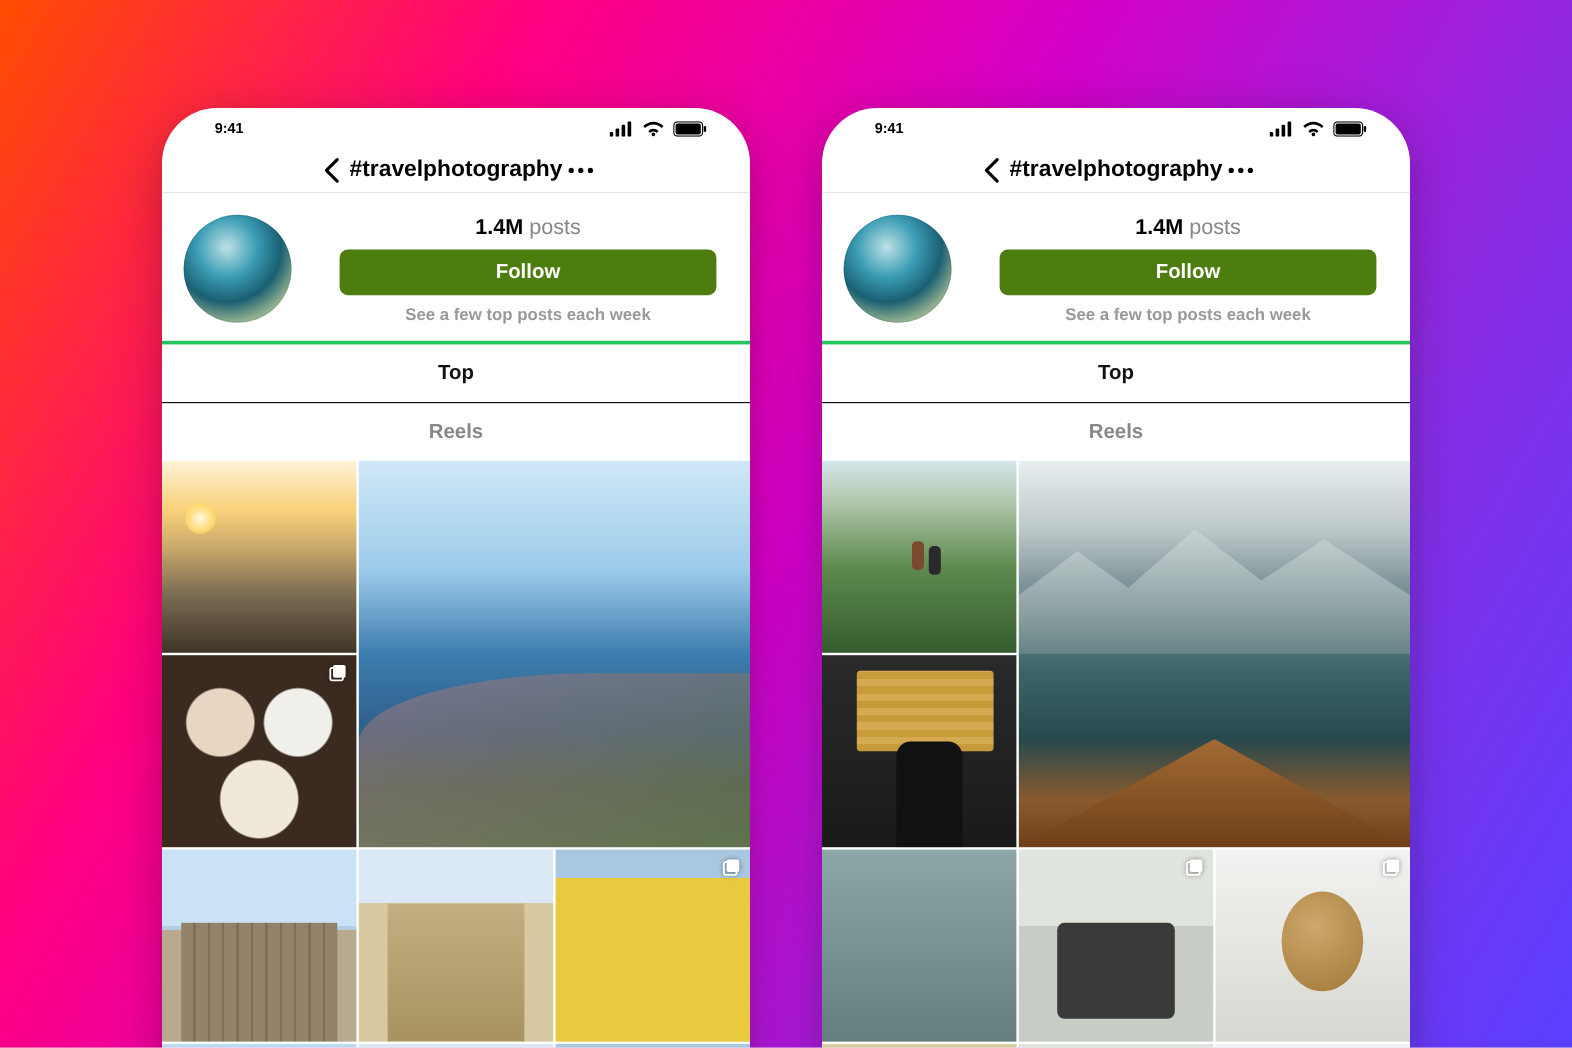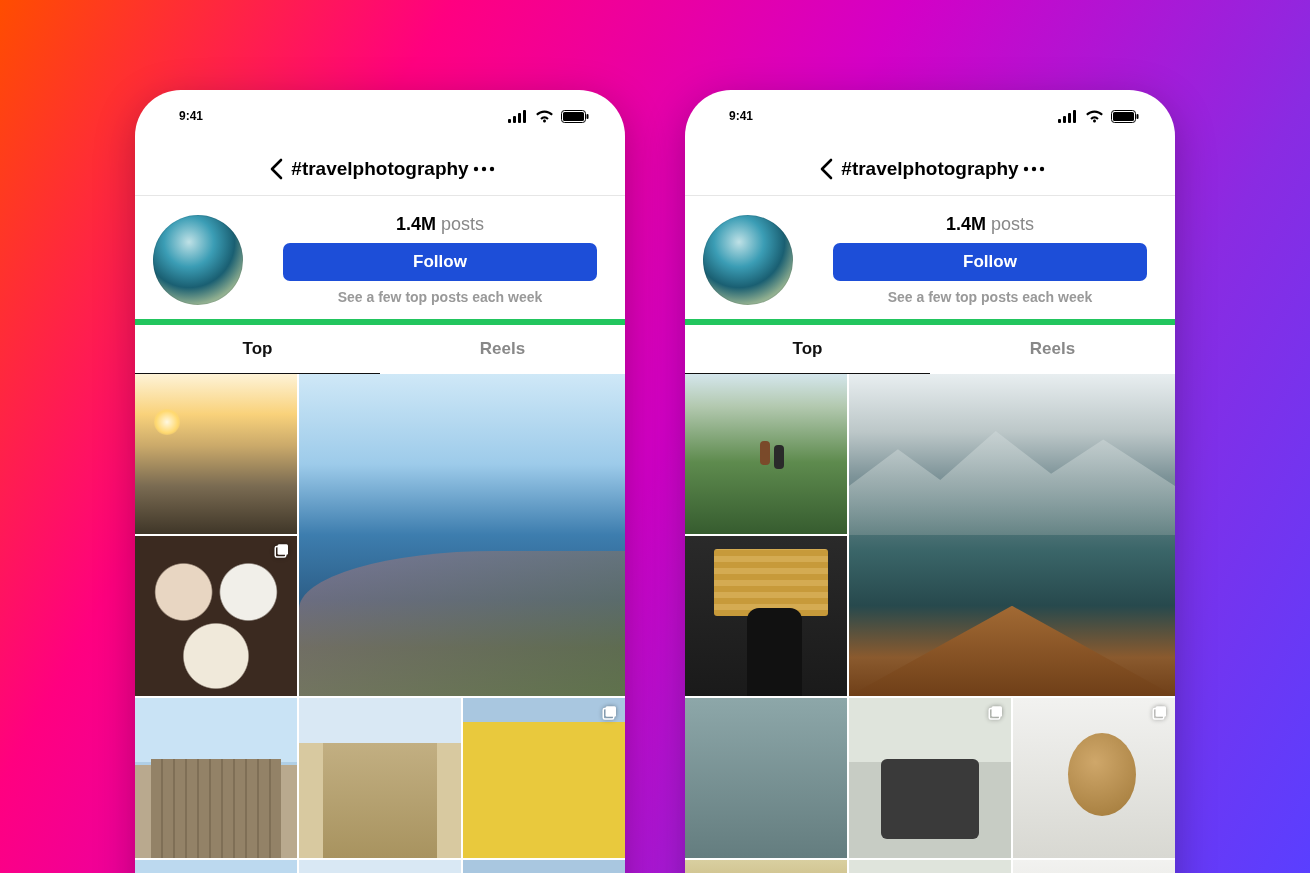--- a/index.html
+++ b/index.html
@@ -40,41 +40,40 @@
     display: flex;
     align-items: center;
     justify-content: center;
     padding: 0 18px;
     border-bottom: 1px solid #e6e6e6;
   }
   .nav-title { font-weight: 700; font-size: 19px; }
   .back-btn, .more-btn { width: 30px; display: flex; align-items: center; justify-content: center; cursor: pointer; }
   .hashtag-header {
     display: flex;
-    align-items: center;
     padding: 18px 28px 14px 18px;
     gap: 40px;
   }
   .avatar {
     width: 90px; height: 90px; border-radius: 50%;
     background: radial-gradient(circle at 40% 30%, #bfe1e6 0%, #3b9db5 30%, #1a5f72 55%, #8fae8f 75%, #d9e8d2 100%);
     flex-shrink: 0;
     box-shadow: inset 0 0 0 1px rgba(0,0,0,.08);
   }
   .h-info { flex: 1; display: flex; flex-direction: column; align-items: center; gap: 8px; }
   .post-count { font-size: 18px; }
   .post-count .num { font-weight: 700; }
   .post-count .lbl { color: #888; }
   .follow-btn {
-    background: #1d4ed8; color: #fff; border: none; border-radius: 7px;
+    background: #4d7c0f; color: #fff; border: none; border-radius: 7px;
     font-size: 17px; font-weight: 600; padding: 9px 0; width: 100%;
     cursor: pointer;
   }
   .hint { color: #999; font-size: 14px; font-weight: bold; }
-  .tabs { display: flex; border-top: 6px solid #22c55e; }
+  .tabs { display: flex; border-top: 3px solid #22c55e; flex-direction: column; }
   .tab {
     flex: 1; text-align: center; padding: 14px 0; font-size: 17px;
     font-weight: 600; color: #888; cursor: pointer;
   }
   .tab.active { color: #111; border-bottom: 1.5px solid #111; }
   .grid { display: grid; grid-template-columns: repeat(3,1fr); gap: 2px; background:#fff; }
   .cell { position: relative; overflow: hidden; background:#ccc; }
   .stack-icon {
     position: absolute; top: 6px; right: 6px; width: 18px; height: 18px;
     color: #fff; filter: drop-shadow(0 0 2px rgba(0,0,0,.4));

